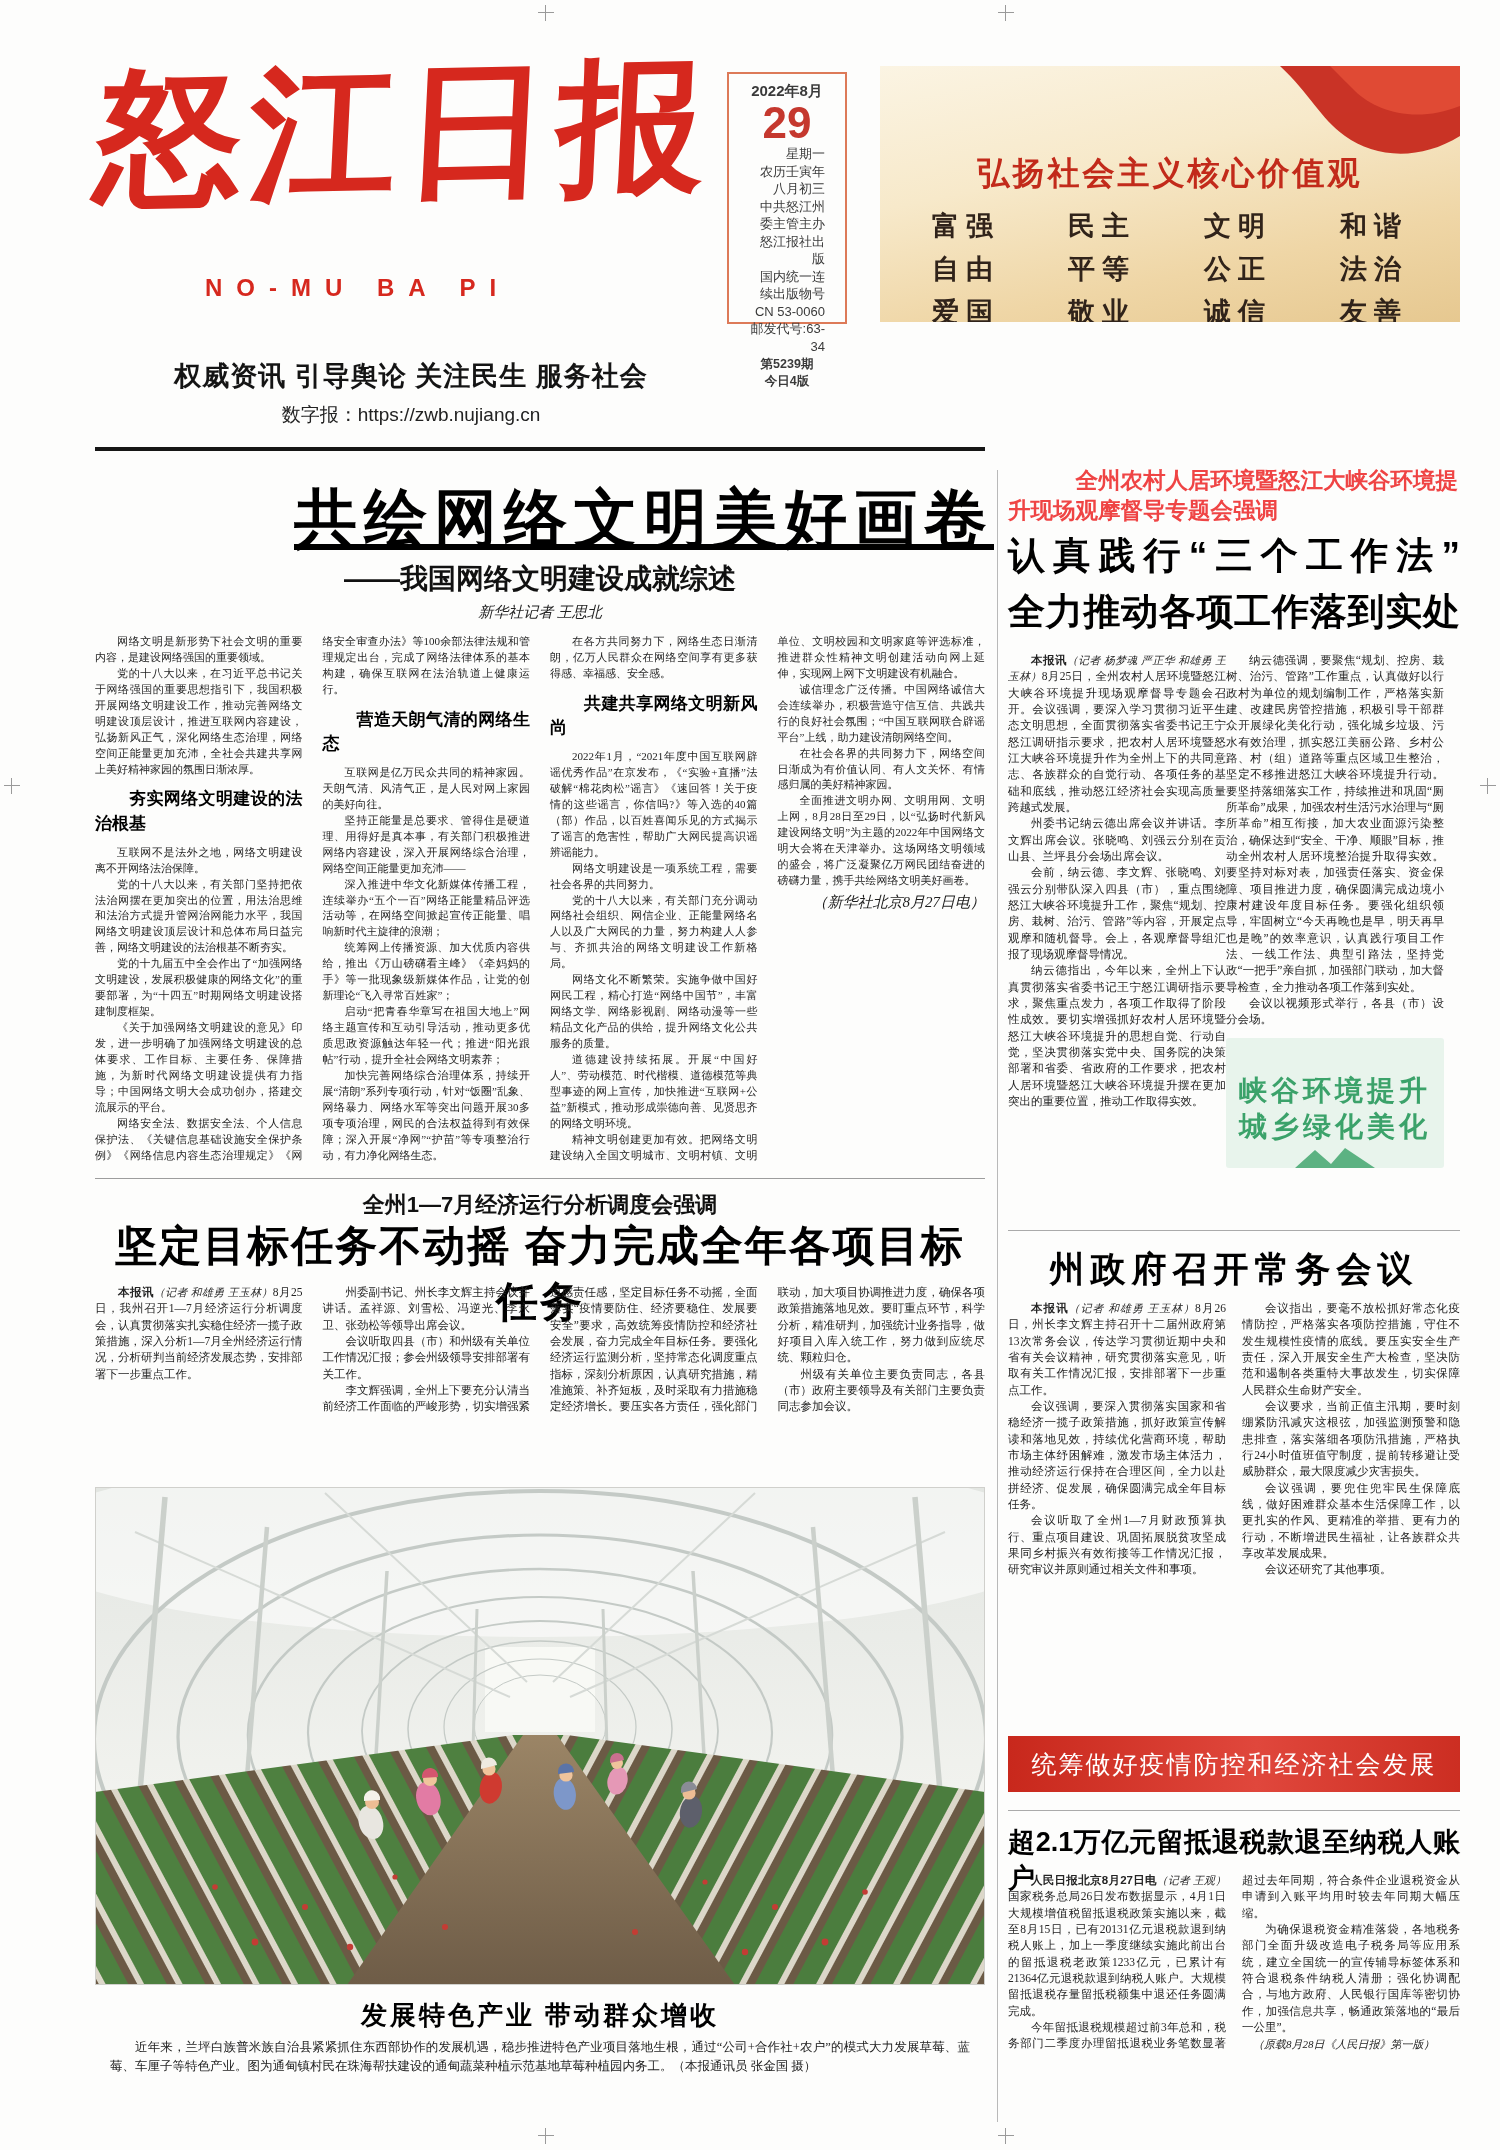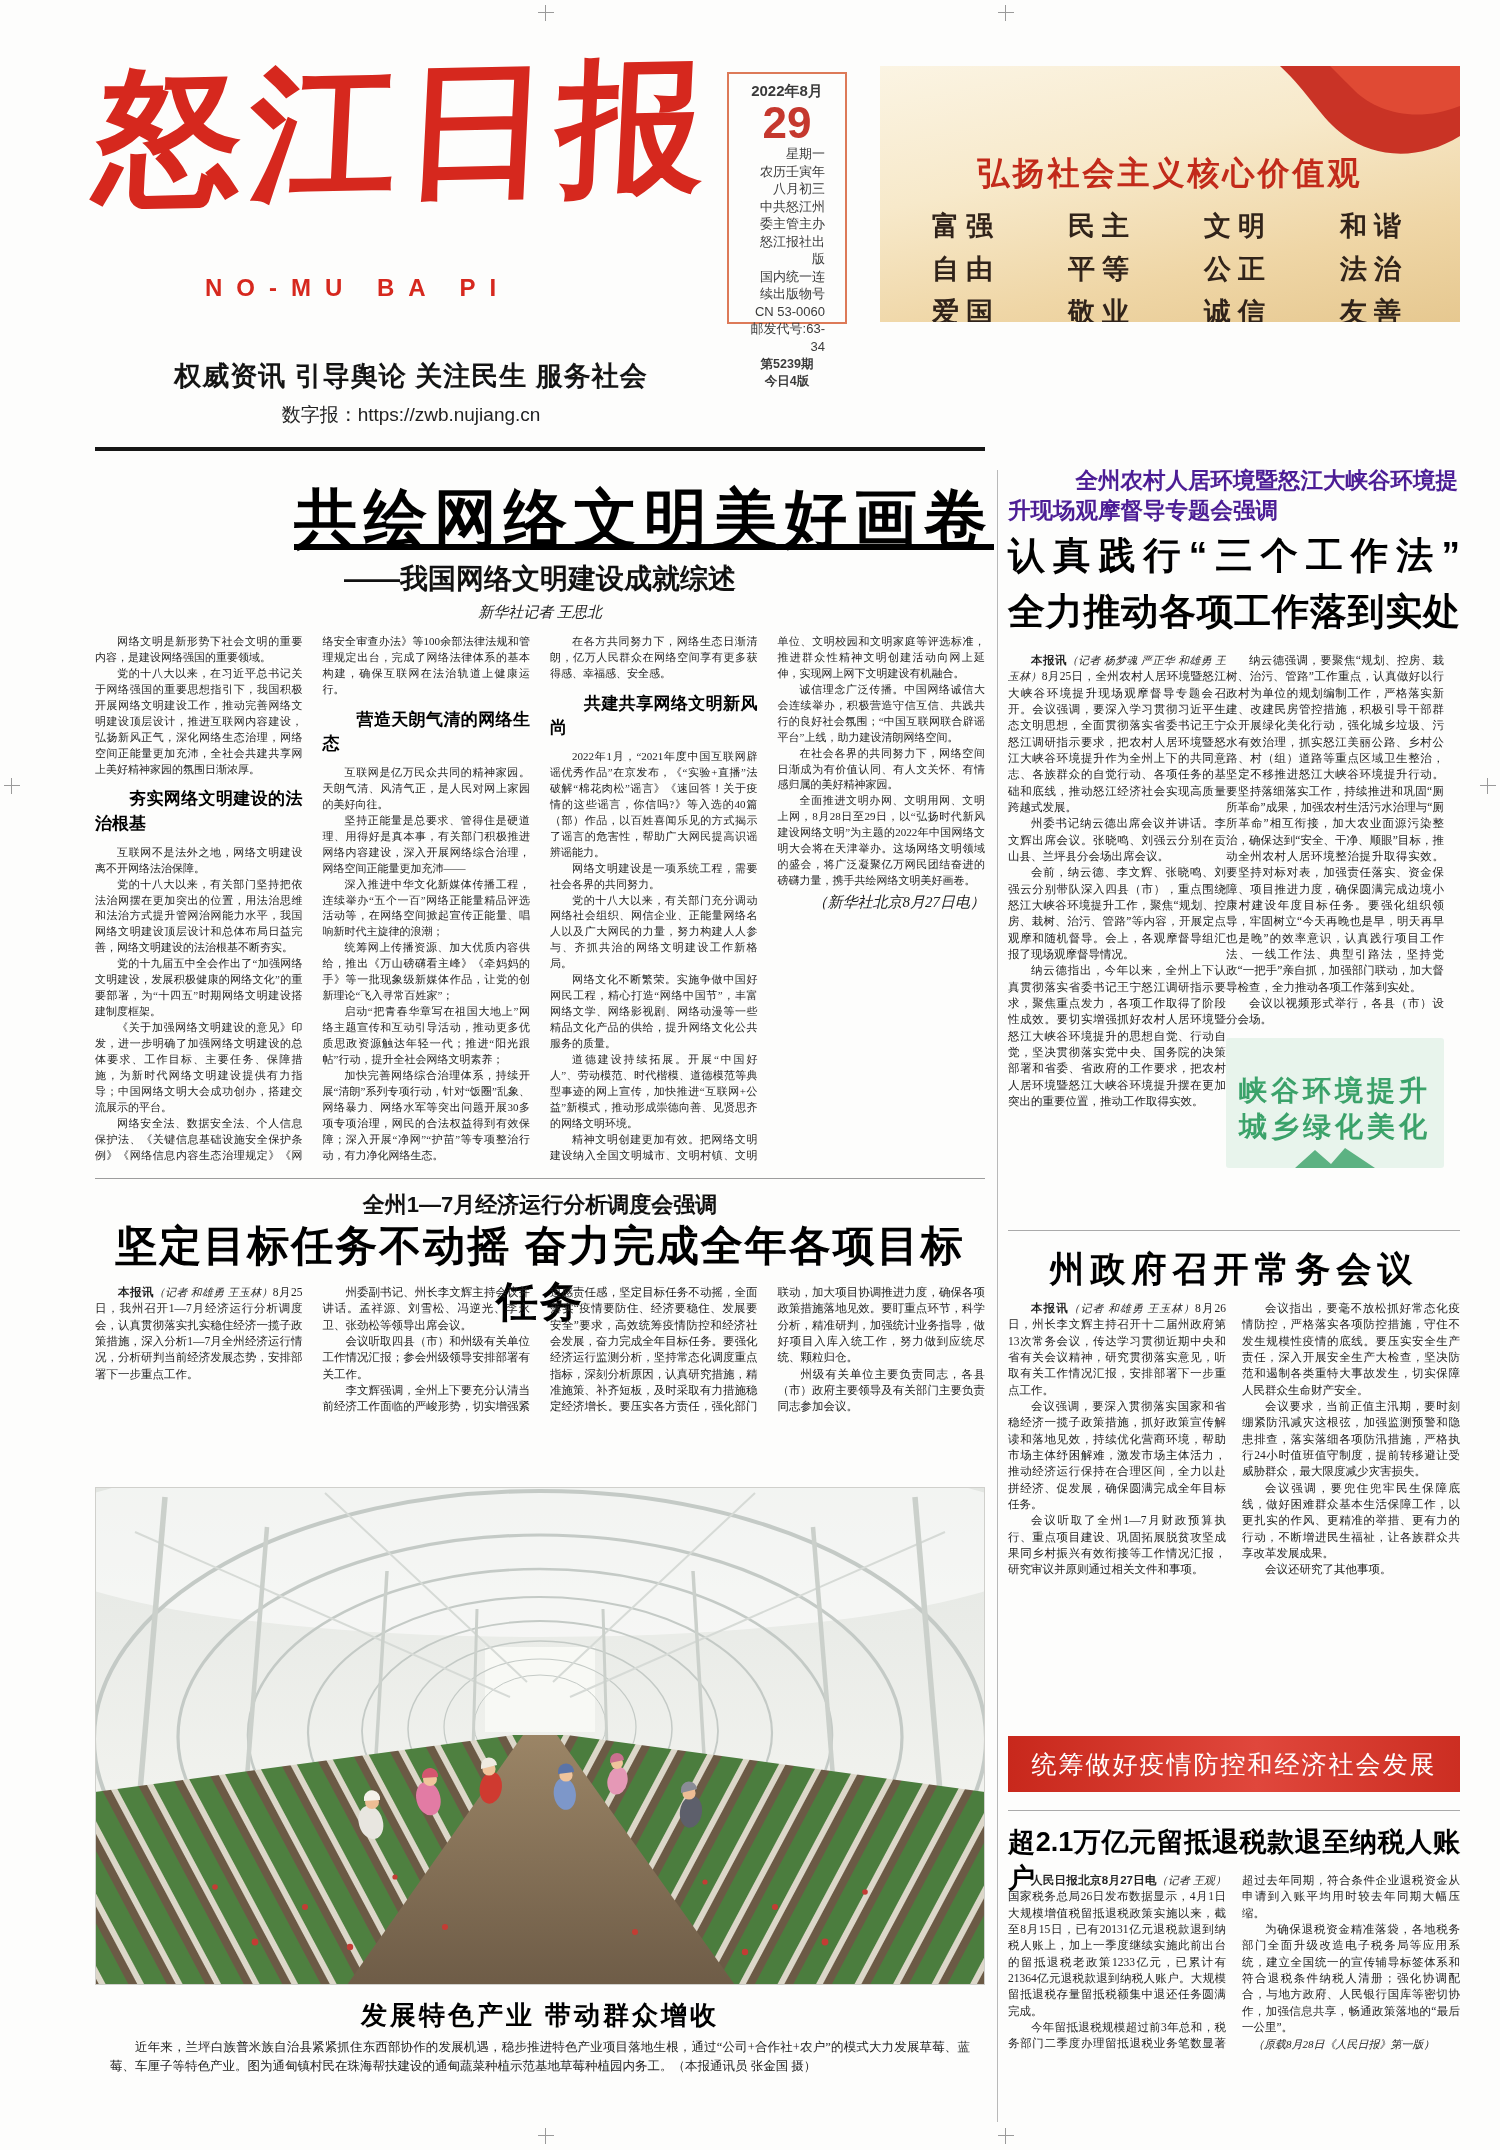--- a/index.html
+++ b/index.html
@@ -65,21 +65,21 @@
   .article-econ{left:95px;top:1284px;width:890px;height:192px;column-count:4;column-gap:20px;overflow:hidden;}
   .article-econ .para{font-size:11.5px;line-height:1.42;}
   
   .photo{left:95px;top:1487px;width:890px;height:498px;overflow:hidden;background:#e7e9e5;}
   .cap-title{left:95px;top:1998px;width:890px;text-align:center;font-family:"Liberation Sans","DejaVu Sans",sans-serif;
              font-weight:800;font-size:26px;letter-spacing:3px;color:#000;}
   .cap-text{left:110px;top:2038px;width:860px;font-size:12.5px;line-height:1.55;text-align:justify;text-indent:2em;color:#222;}
   
   .vdiv{left:997px;top:470px;width:1px;height:1652px;background:#b9b9b9;}
   .right-kicker{left:1008px;top:466px;width:452px;font-family:"Liberation Sans","DejaVu Sans",sans-serif;
-                font-weight:800;font-size:22.5px;line-height:1.35;color:#4c1d95;text-indent:3em;}
+                font-weight:800;font-size:22.5px;line-height:1.35;color:#ef4444;text-indent:3em;}
   .right-head{left:1008px;top:528px;width:452px;font-family:"Liberation Sans","DejaVu Sans",sans-serif;
               font-weight:900;font-size:37px;line-height:1.5;color:#000;}
   .hl-line{text-align:justify;text-align-last:justify;}
   .article-right{left:1008px;top:652px;width:452px;height:570px;display:flex;gap:0;overflow:hidden;}
   .colhalf{width:218px;overflow:hidden;text-align:justify;}
   .colhalf .para{margin:0;text-indent:2em;font-size:11.5px;line-height:1.42;color:#242424;}
   .colhalf .para b{font-family:"Liberation Sans","DejaVu Sans",sans-serif;}
   .colhalf .rep{font-style:italic;font-size:.94em;}
   .green-box{margin-top:10px;height:130px;background:#e8f4ec;border-radius:3px;display:flex;flex-direction:column;
              align-items:center;justify-content:flex-end;}

